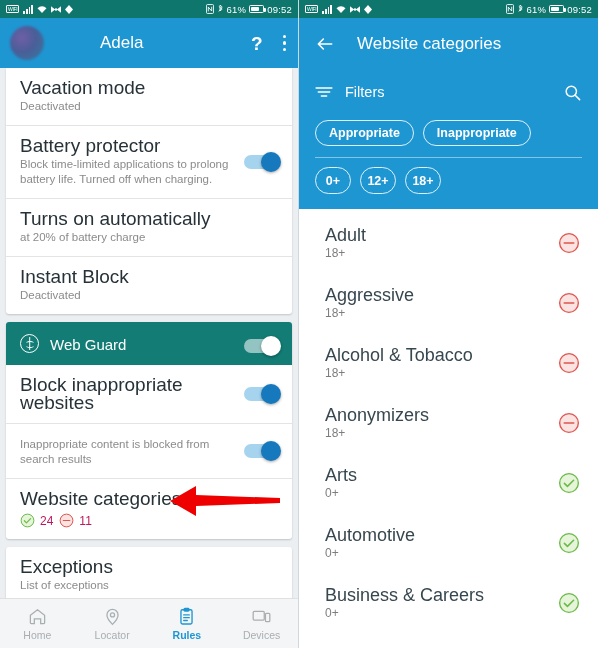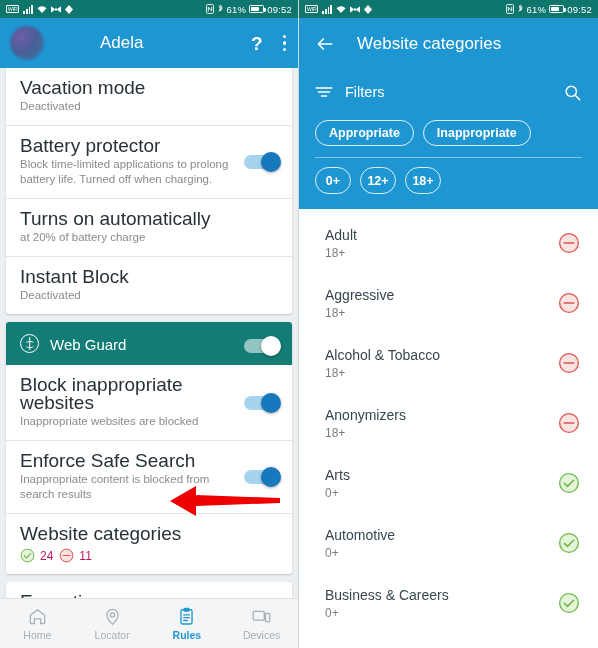--- a/index.html
+++ b/index.html
@@ -142,21 +142,21 @@
   .chip-age {
     border: 1px solid rgba(255,255,255,.85); border-radius: 14px;
     width: 36px; height: 27px; display: flex; align-items: center; justify-content: center;
     font-size: 12.5px; font-weight: bold; color: #fff;
   }
   .cat-list { background: #fff; padding-top: 4px; }
   .cat-row {
     display: flex; align-items: center; padding: 11px 18px 11px 26px; height: 60px;
   }
   .cat-text { flex: 1; }
-  .cat-name { font-size: 14px; color: #37474f; line-height: 18px; }
+  .cat-name { font-size: 18px; color: #37474f; line-height: 18px; }
   .cat-age { font-size: 12px; color: #7d7d7d; margin-top: 2px; }
   .state-ico { width: 22px; height: 22px; flex: none; }
 </style>
 </head>
 <body>
 
 <div class="screens">
 
   <div class="screen screen-left">
 
@@ -255,29 +255,27 @@
         <div class="wg-head">
           <span class="globe"></span>
           <div class="wg-title">Web Guard</div>
           <div class="toggle white" style="margin-left:auto">
               <i></i>
             </div>
         </div>
         <div class="row">
           <div class="row-text">
             <div class="row-title">Block inappropriate websites</div>
-            <div class="row-sub">Inappropriate websites are blocked</div>
           </div>
           <div class="toggle">
               <i></i>
             </div>
         </div>
         <div class="row">
           <div class="row-text">
-            <div class="row-title">Enforce Safe Search</div>
             <div class="row-sub">Inappropriate content is blocked from search results</div>
           </div>
           <div class="toggle">
               <i></i>
             </div>
         </div>
         <div class="row">
           <div class="row-text">
             <div class="row-title">Website categories</div>
             <div class="counts">

